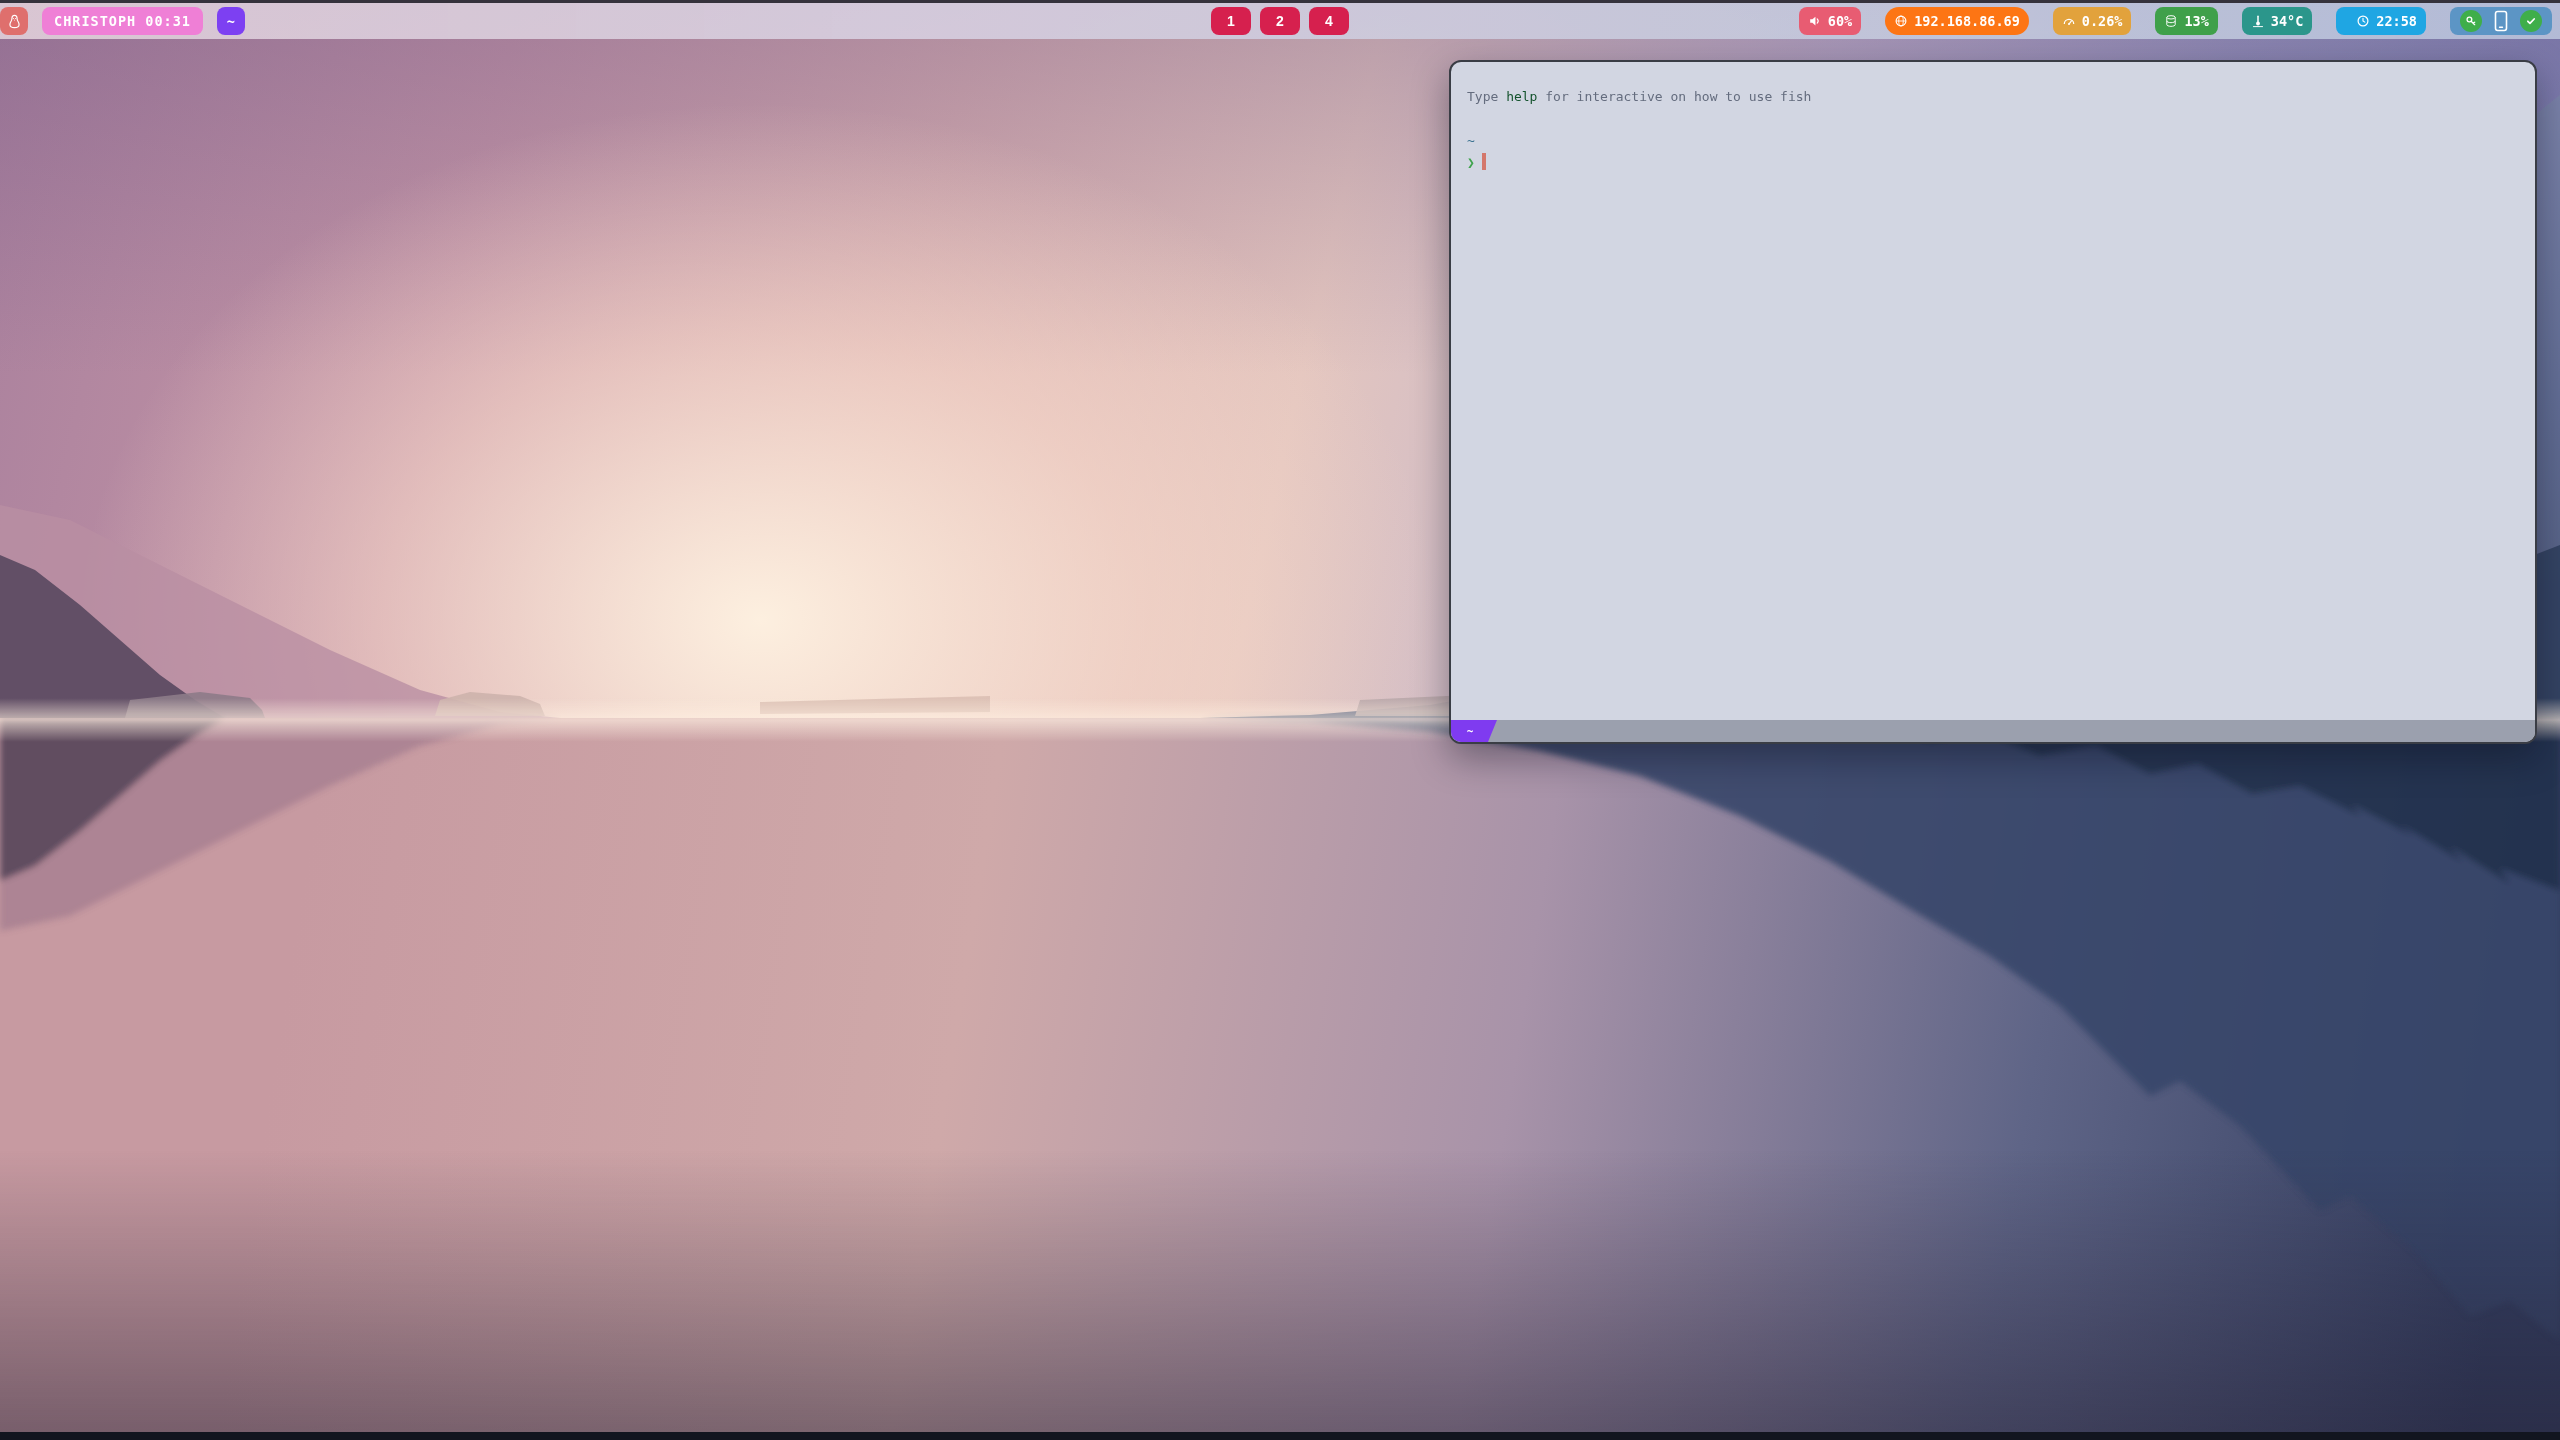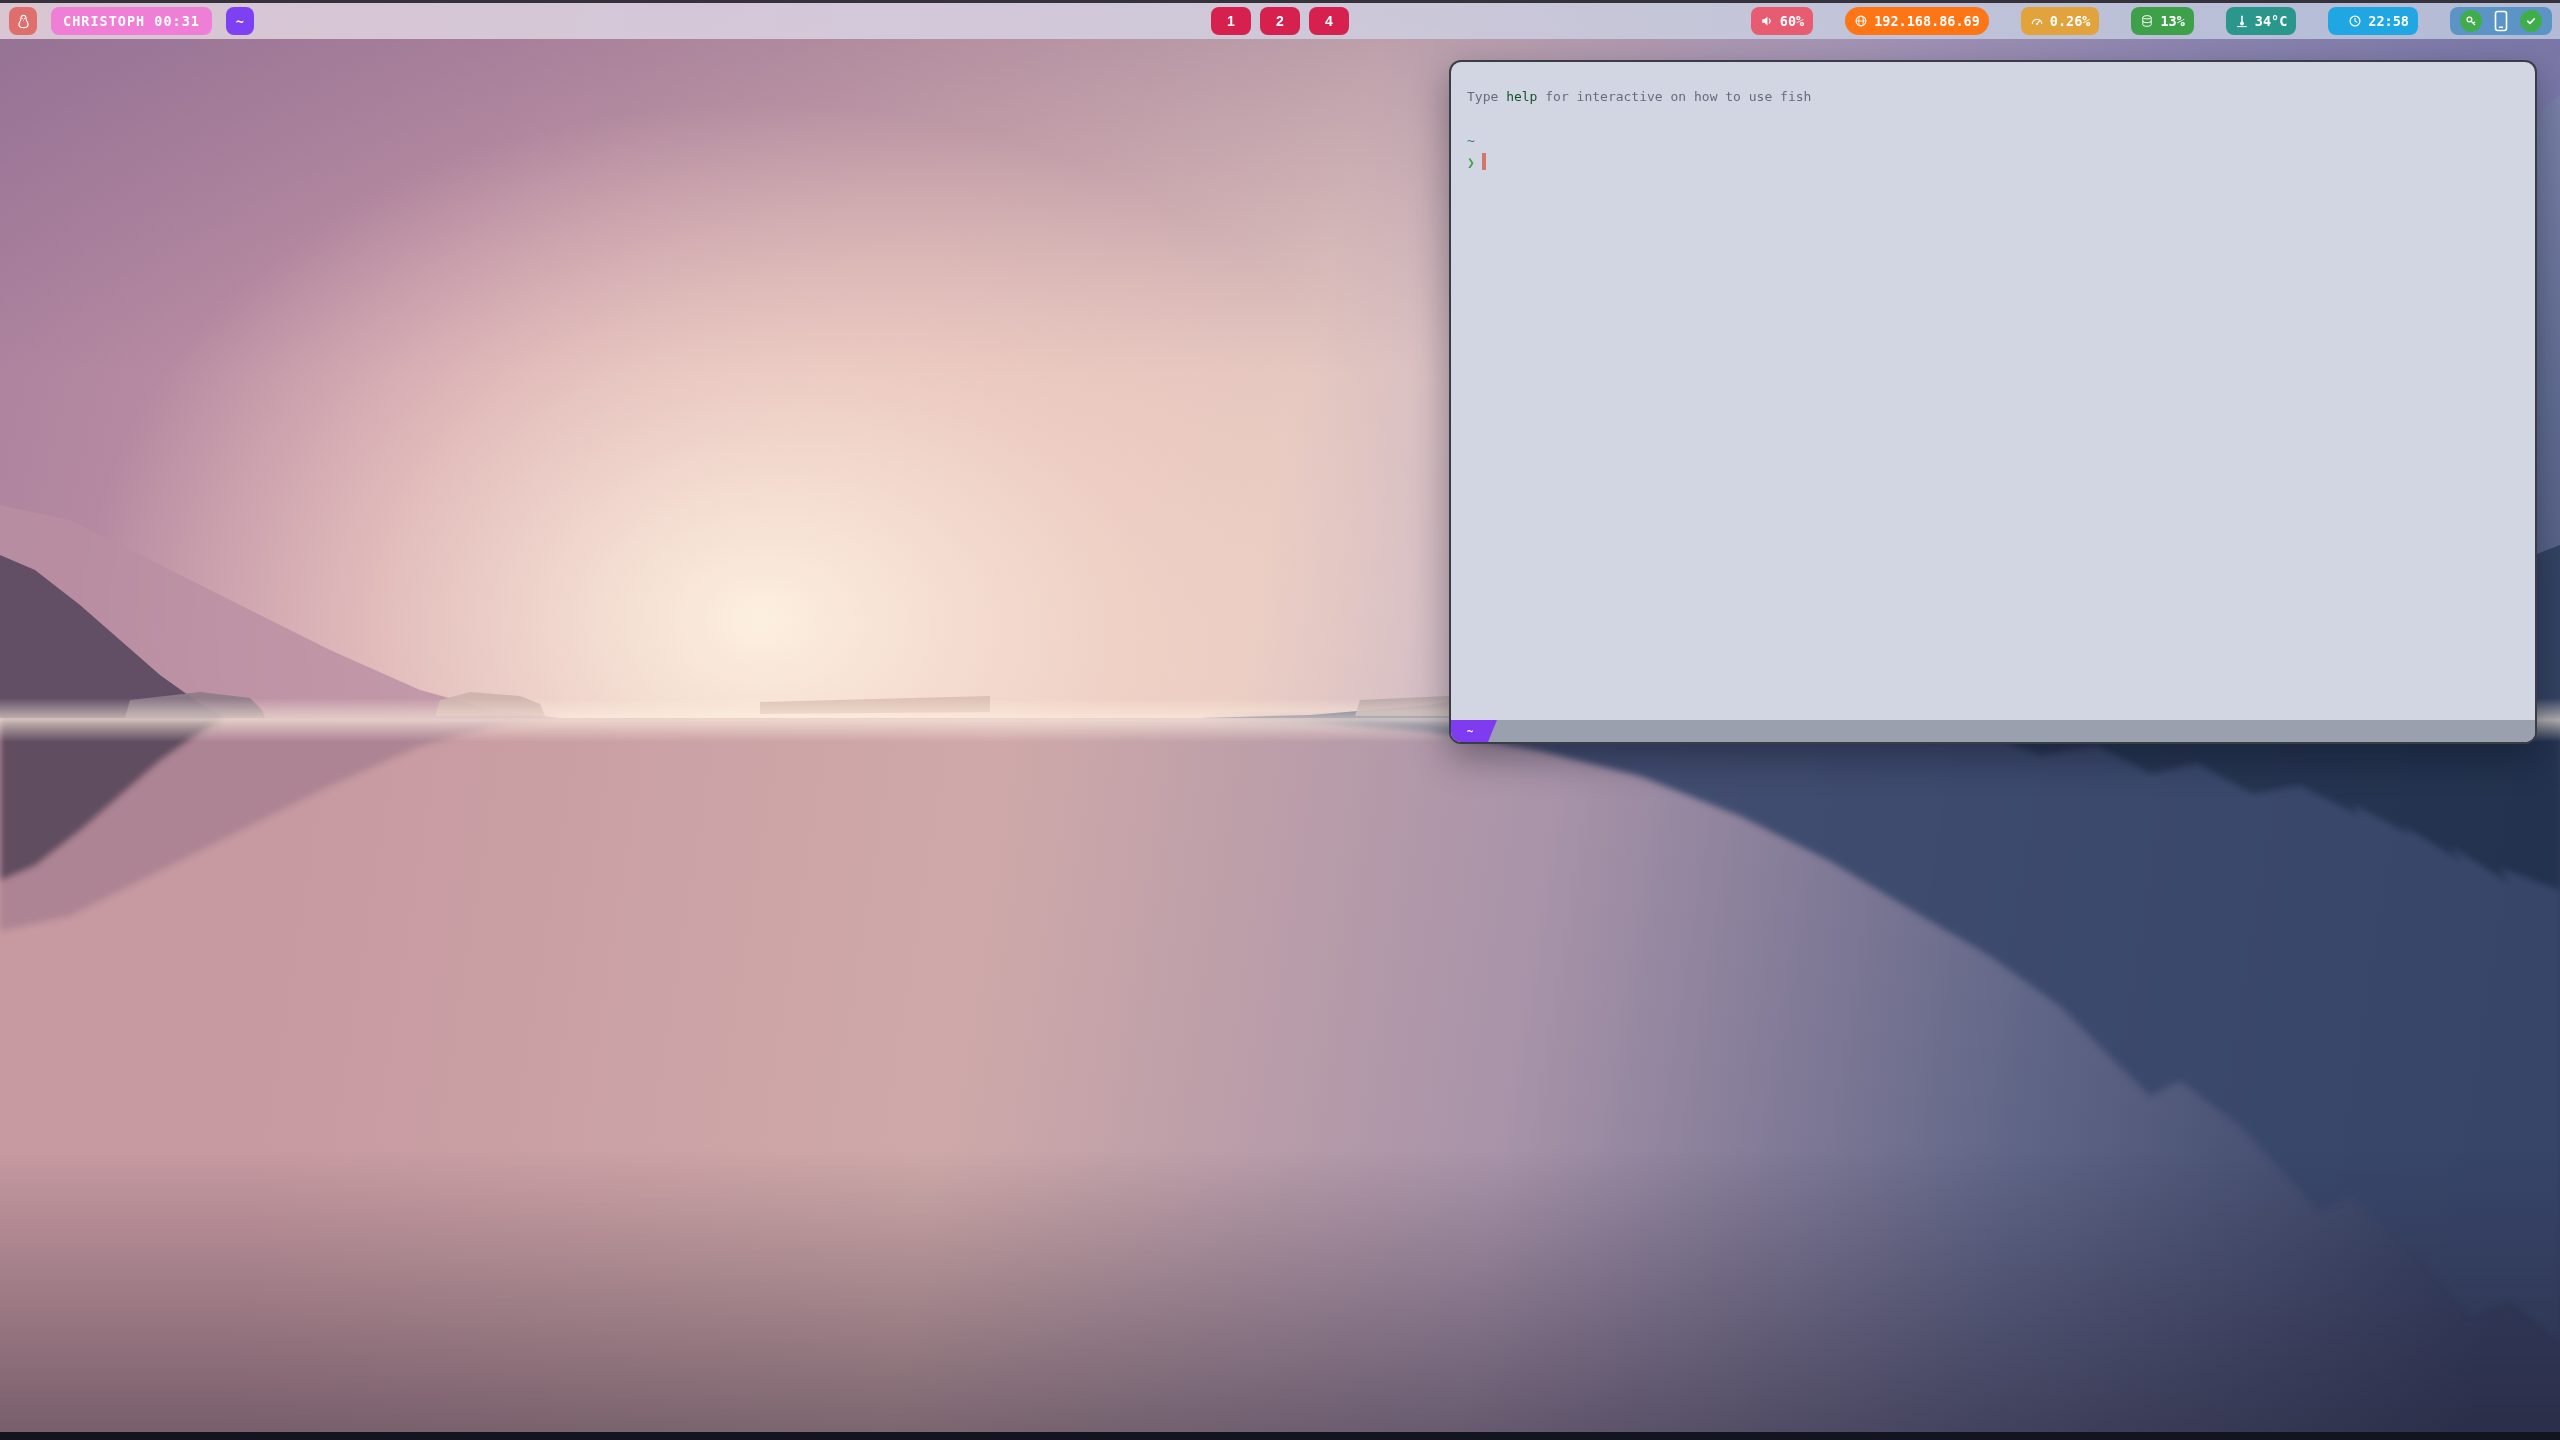--- a/index.html
+++ b/index.html
@@ -14,24 +14,24 @@
       linear-gradient(180deg, rgba(112,86,132,.38) 0%, rgba(112,86,132,0) 26%),
       linear-gradient(103deg, #a9809d 0%, #c495a6 18%, #d8afb0 34%, #e4c6bf 48%, #bfb3cd 64%, #9599c4 78%, #7d85b8 90%, #5e6aa8 100%);
   }
   .wallpaper svg { position:absolute; inset:0; display:block; }
 
   
   .topbar { position:absolute; top:0; left:0; right:0; height:39px; z-index:3;
     border-top:3px solid #35323c;
     background:linear-gradient(90deg, rgba(222,204,215,.93) 0%, rgba(215,207,224,.9) 35%, rgba(198,202,221,.9) 70%, rgba(183,192,217,.93) 100%);
     display:flex; align-items:center; }
-  .bar-left { display:flex; align-items:flex-start; gap:14px; padding-left:9px; }
+  .bar-left { display:flex; align-items:flex-start; gap:14px; }
   .bar-center { position:absolute; left:50%; top:4px; transform:translateX(-50%);
     display:flex; gap:9px; }
-  .bar-right { margin-left:auto; display:flex; align-items:center; gap:32px; padding-right:8px; }
+  .bar-right { margin-left:auto; display:flex; align-items:center; gap:24px; padding-right:8px; }
 
   .badge { height:28px; border-radius:8px; display:inline-flex; align-items:center;
     justify-content:center; color:#fff; font-weight:700; font-size:13.5px;
     padding:0 9px; gap:6px; border:none; cursor:default; }
   .badge.square { width:28px; padding:0; }
   .badge.user  { letter-spacing:1px; padding:0 12px; }
   .badge.ws    { width:40px; padding:0; font-size:14px; }
   .badge .val  { white-space:nowrap; }
   .icon14 { width:14px; height:14px; flex:0 0 auto; }
   .icon17 { width:17px; height:17px; }

